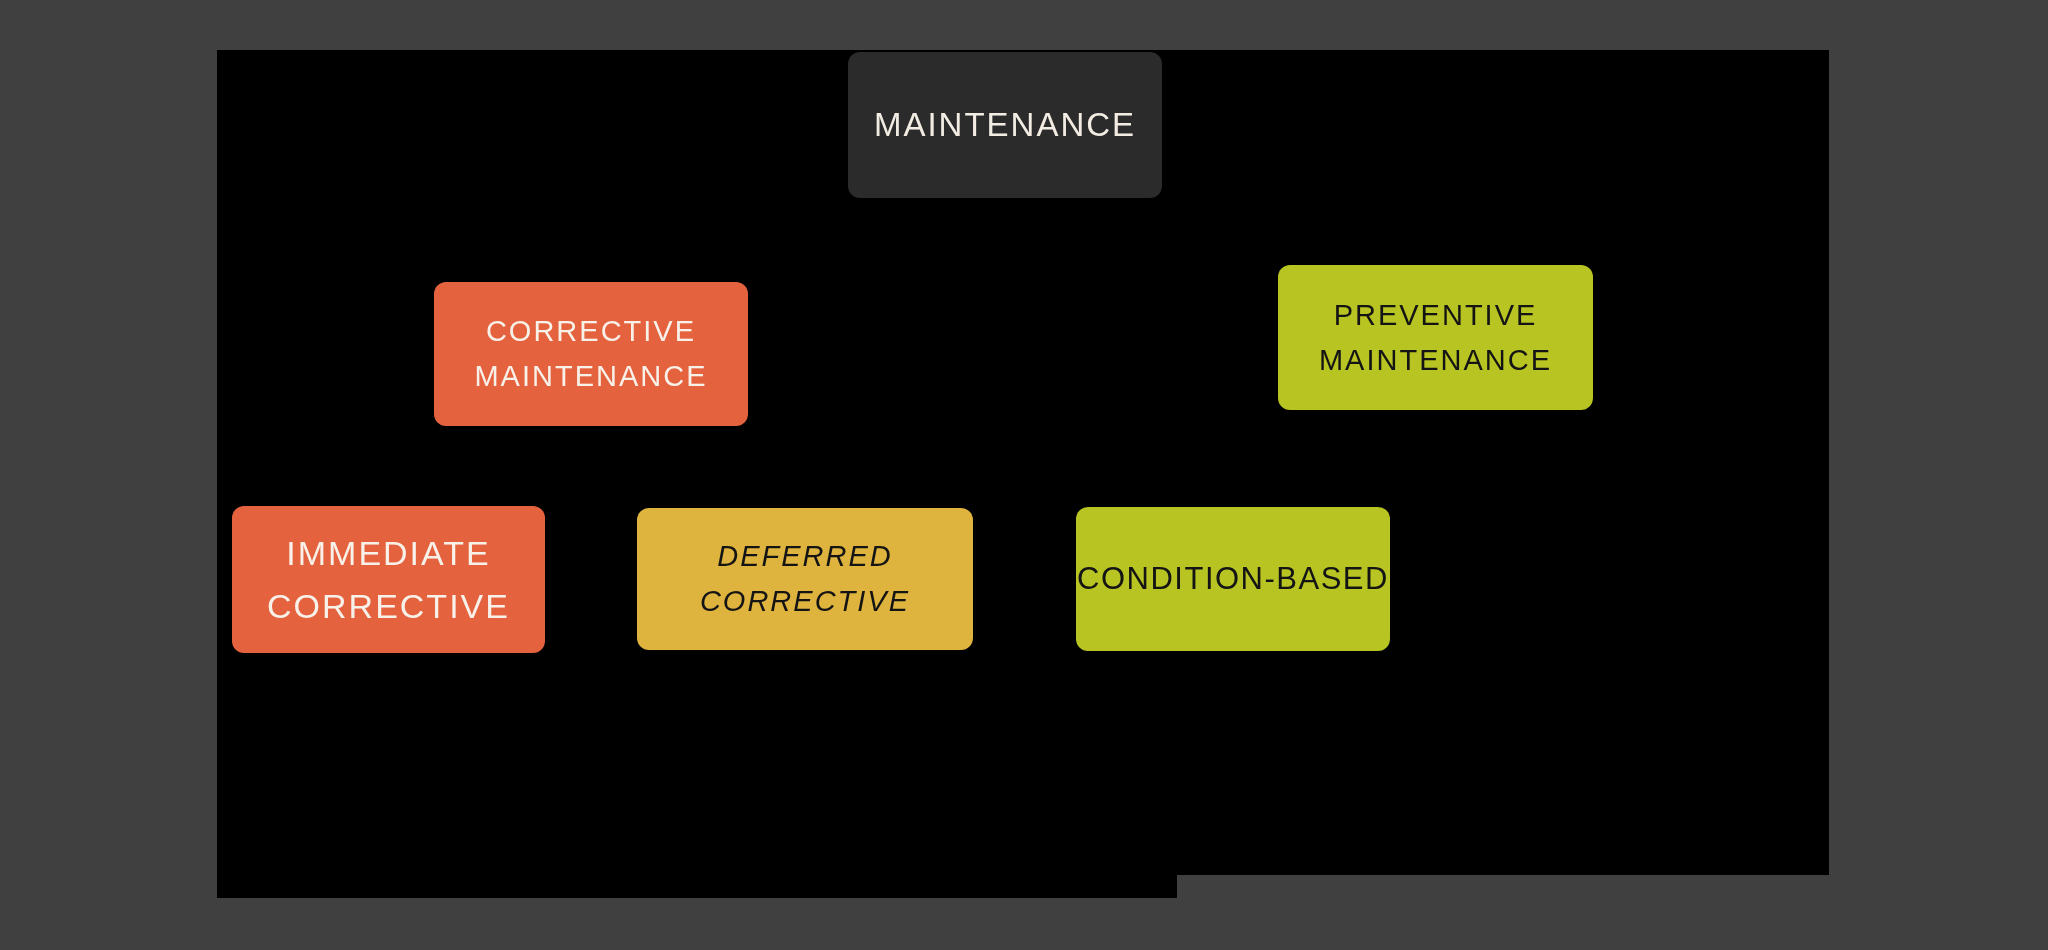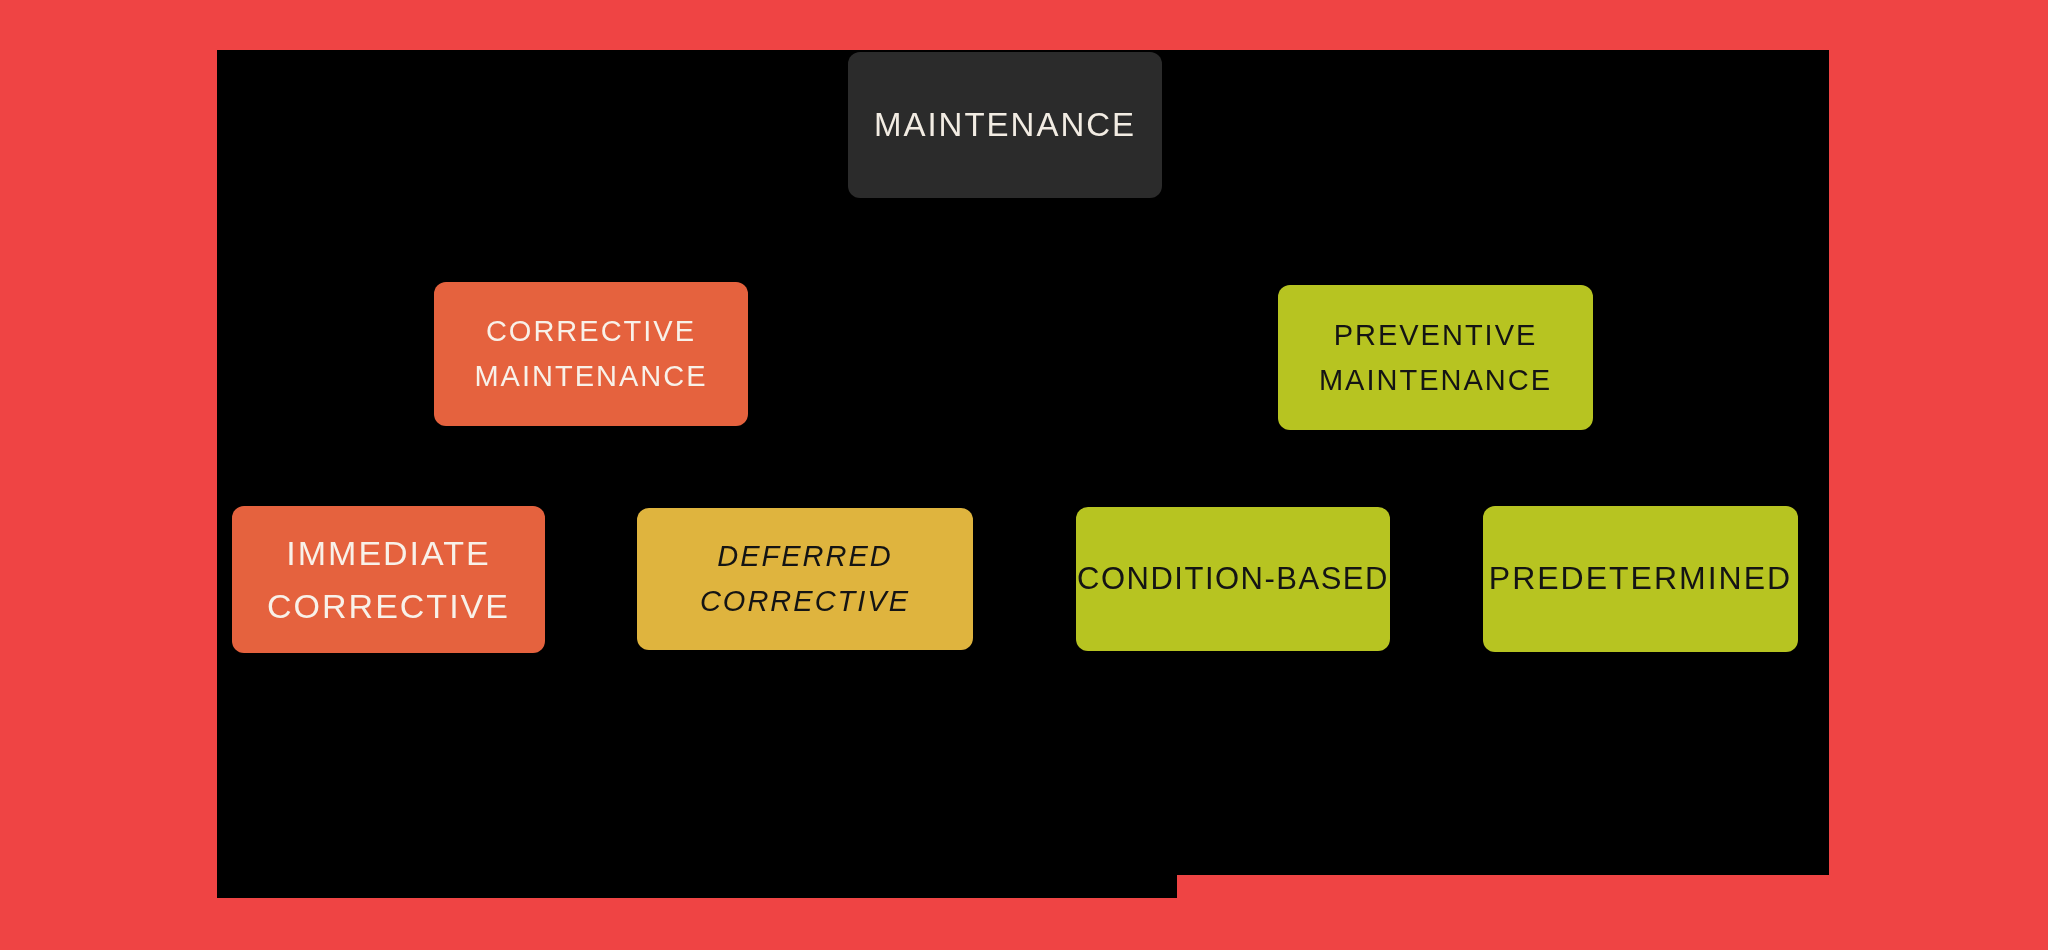--- a/index.html
+++ b/index.html
@@ -1,30 +1,30 @@
 <!DOCTYPE html>
 <html><head>
 <meta charset="utf-8">
 <style>
   html,body{margin:0;padding:0;background:#ffffff;}
   .page{
-    position:relative;width:2048px;height:950px;background:#ef4444;
+    position:relative;width:2048px;height:950px;background:#404040;
     font-family:"Liberation Sans",sans-serif;overflow:hidden;
   }
   .board,.board-ext{position:absolute;background:#000000;}
   .board{left:217px;top:50px;width:1612px;height:825px;}
   .board-ext{left:217px;top:875px;width:960px;height:23px;}
   .node{
     position:absolute;border-radius:12px;
     display:flex;align-items:center;justify-content:center;
     text-align:center;white-space:pre-line;letter-spacing:2px;line-height:1.55;
   }
   .node-maintenance {left:848px; top:52px; width:314px;height:146px;font-size:33px;}
   .node-corrective  {left:434px; top:282px;width:314px;height:144px;font-size:29px;}
-  .node-preventive  {left:1278px;top:285px;width:315px;height:145px;font-size:29px;}
+  .node-preventive  {left:1278px;top:265px;width:315px;height:145px;font-size:29px;}
   .node-immediate   {left:232px; top:506px;width:313px;height:147px;font-size:34px;}
   .node-deferred    {left:637px; top:508px;width:336px;height:142px;font-size:29px;font-style:italic;}
   .node-condition   {left:1076px;top:507px;width:314px;height:144px;font-size:31px;letter-spacing:1.5px;}
   .node-predetermined{left:1483px;top:506px;width:315px;height:146px;font-size:32px;}
   .stub{position:absolute;width:5px;background:#000000;}
   .stub-down{height:10px;}  
   .stub-up{height:9px;}     
   .s-m-bottom {left:1003px;top:189px;}
   .s-c-top    {left:589px; top:281px;}
   .s-p-top    {left:1433px;top:280px;}
@@ -62,15 +62,14 @@
 MAINTENANCE</div>
 
   <div class="node node-immediate" style="background: rgb(229, 98, 62); color: rgb(248, 241, 233);">IMMEDIATE
 CORRECTIVE</div>
 
   <div class="node node-deferred" style="background: rgb(223, 180, 62); color: rgb(20, 20, 20);">DEFERRED
 CORRECTIVE</div>
 
   <div class="node node-condition" style="background: rgb(183, 196, 33); color: rgb(20, 20, 20);">CONDITION-BASED</div>
 
-  <div class="node node-predetermined" style="background: rgb(183, 196, 33); color: rgb(20, 20, 20);">PREDETERMINED</div>
 
 </div>
 
 </body></html>

